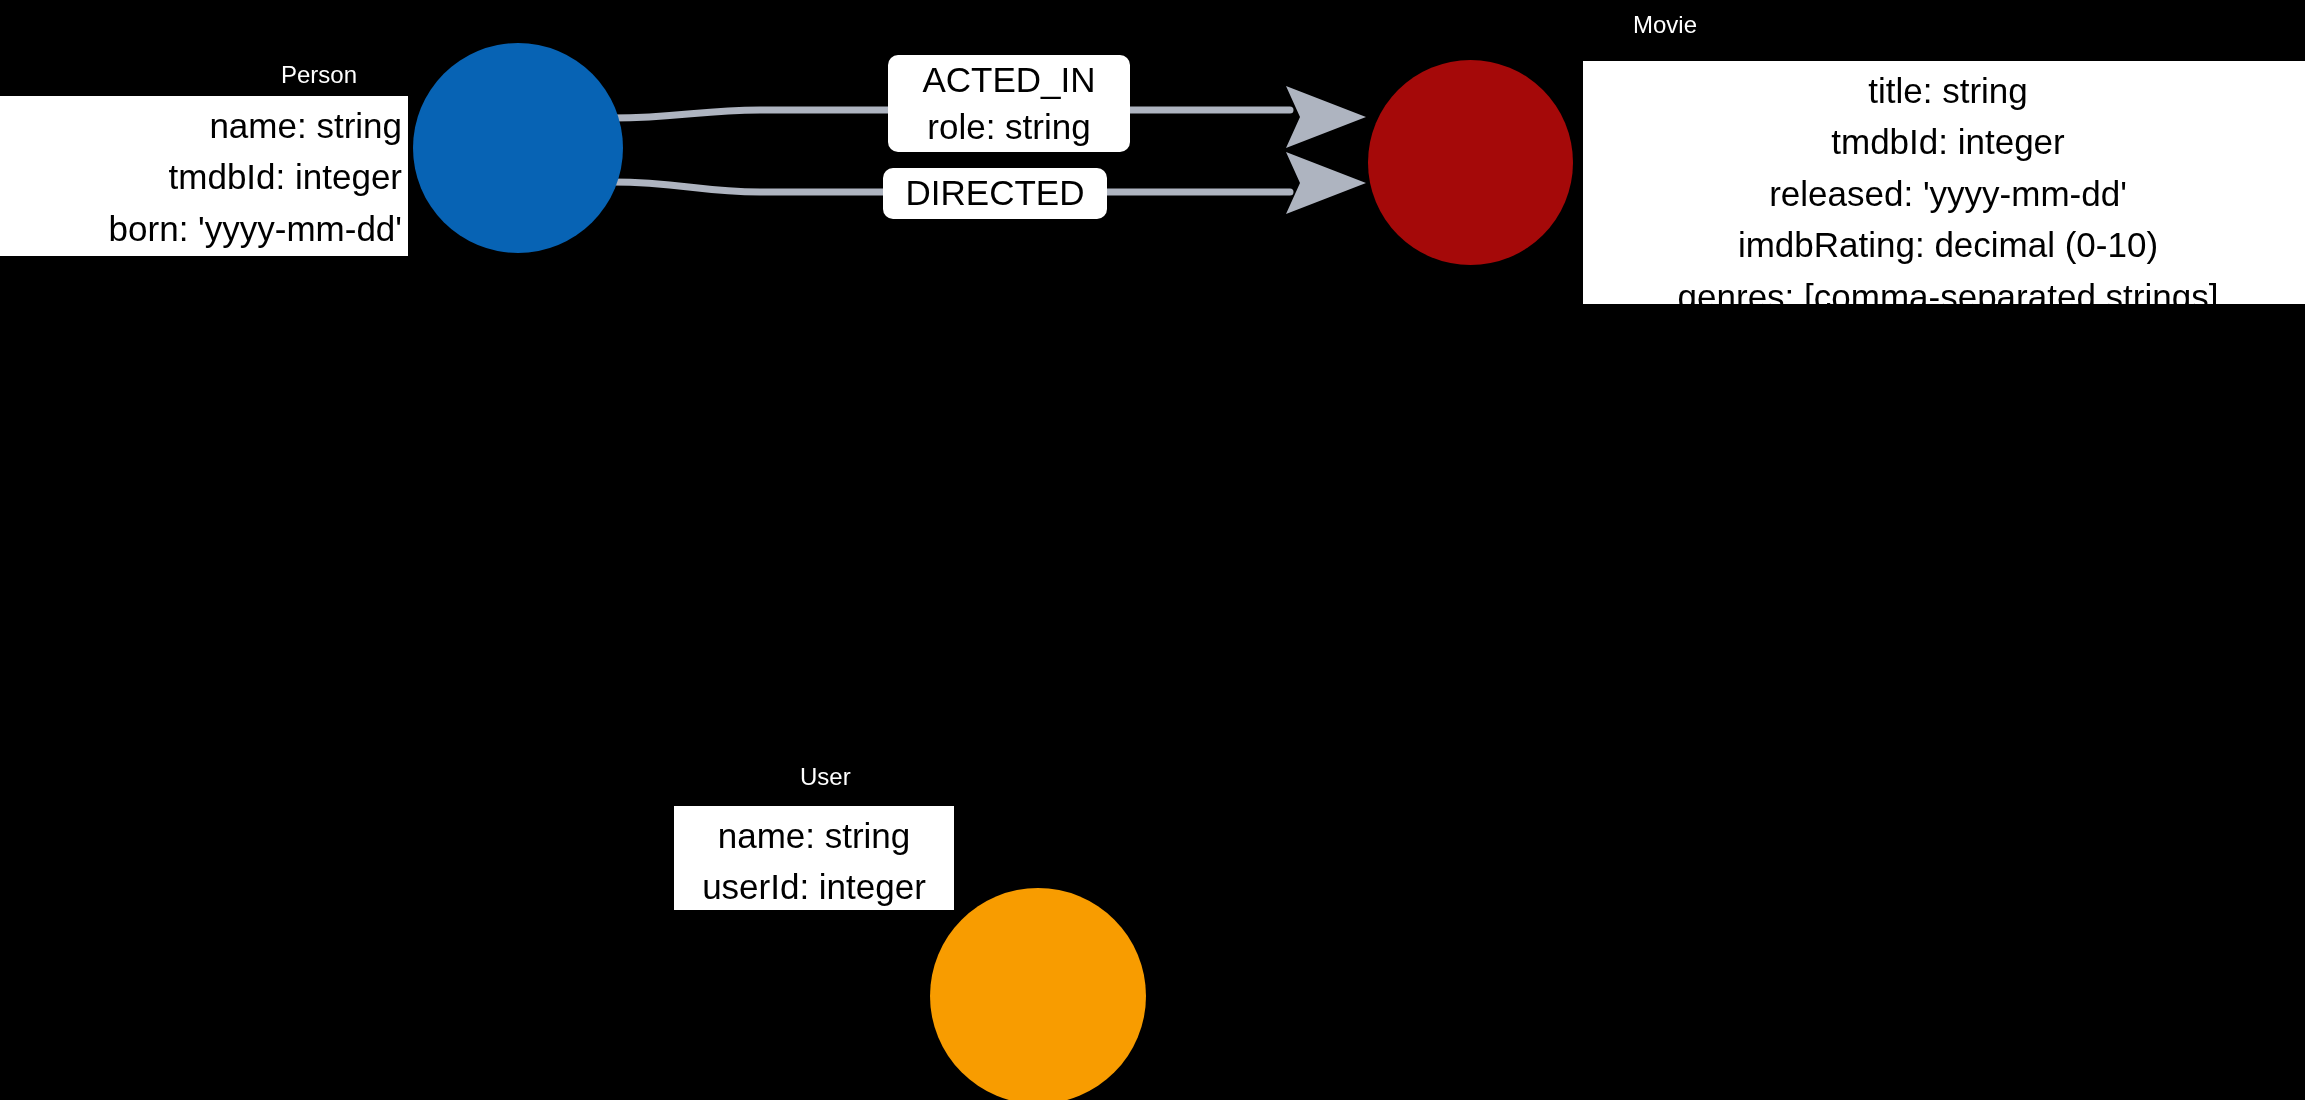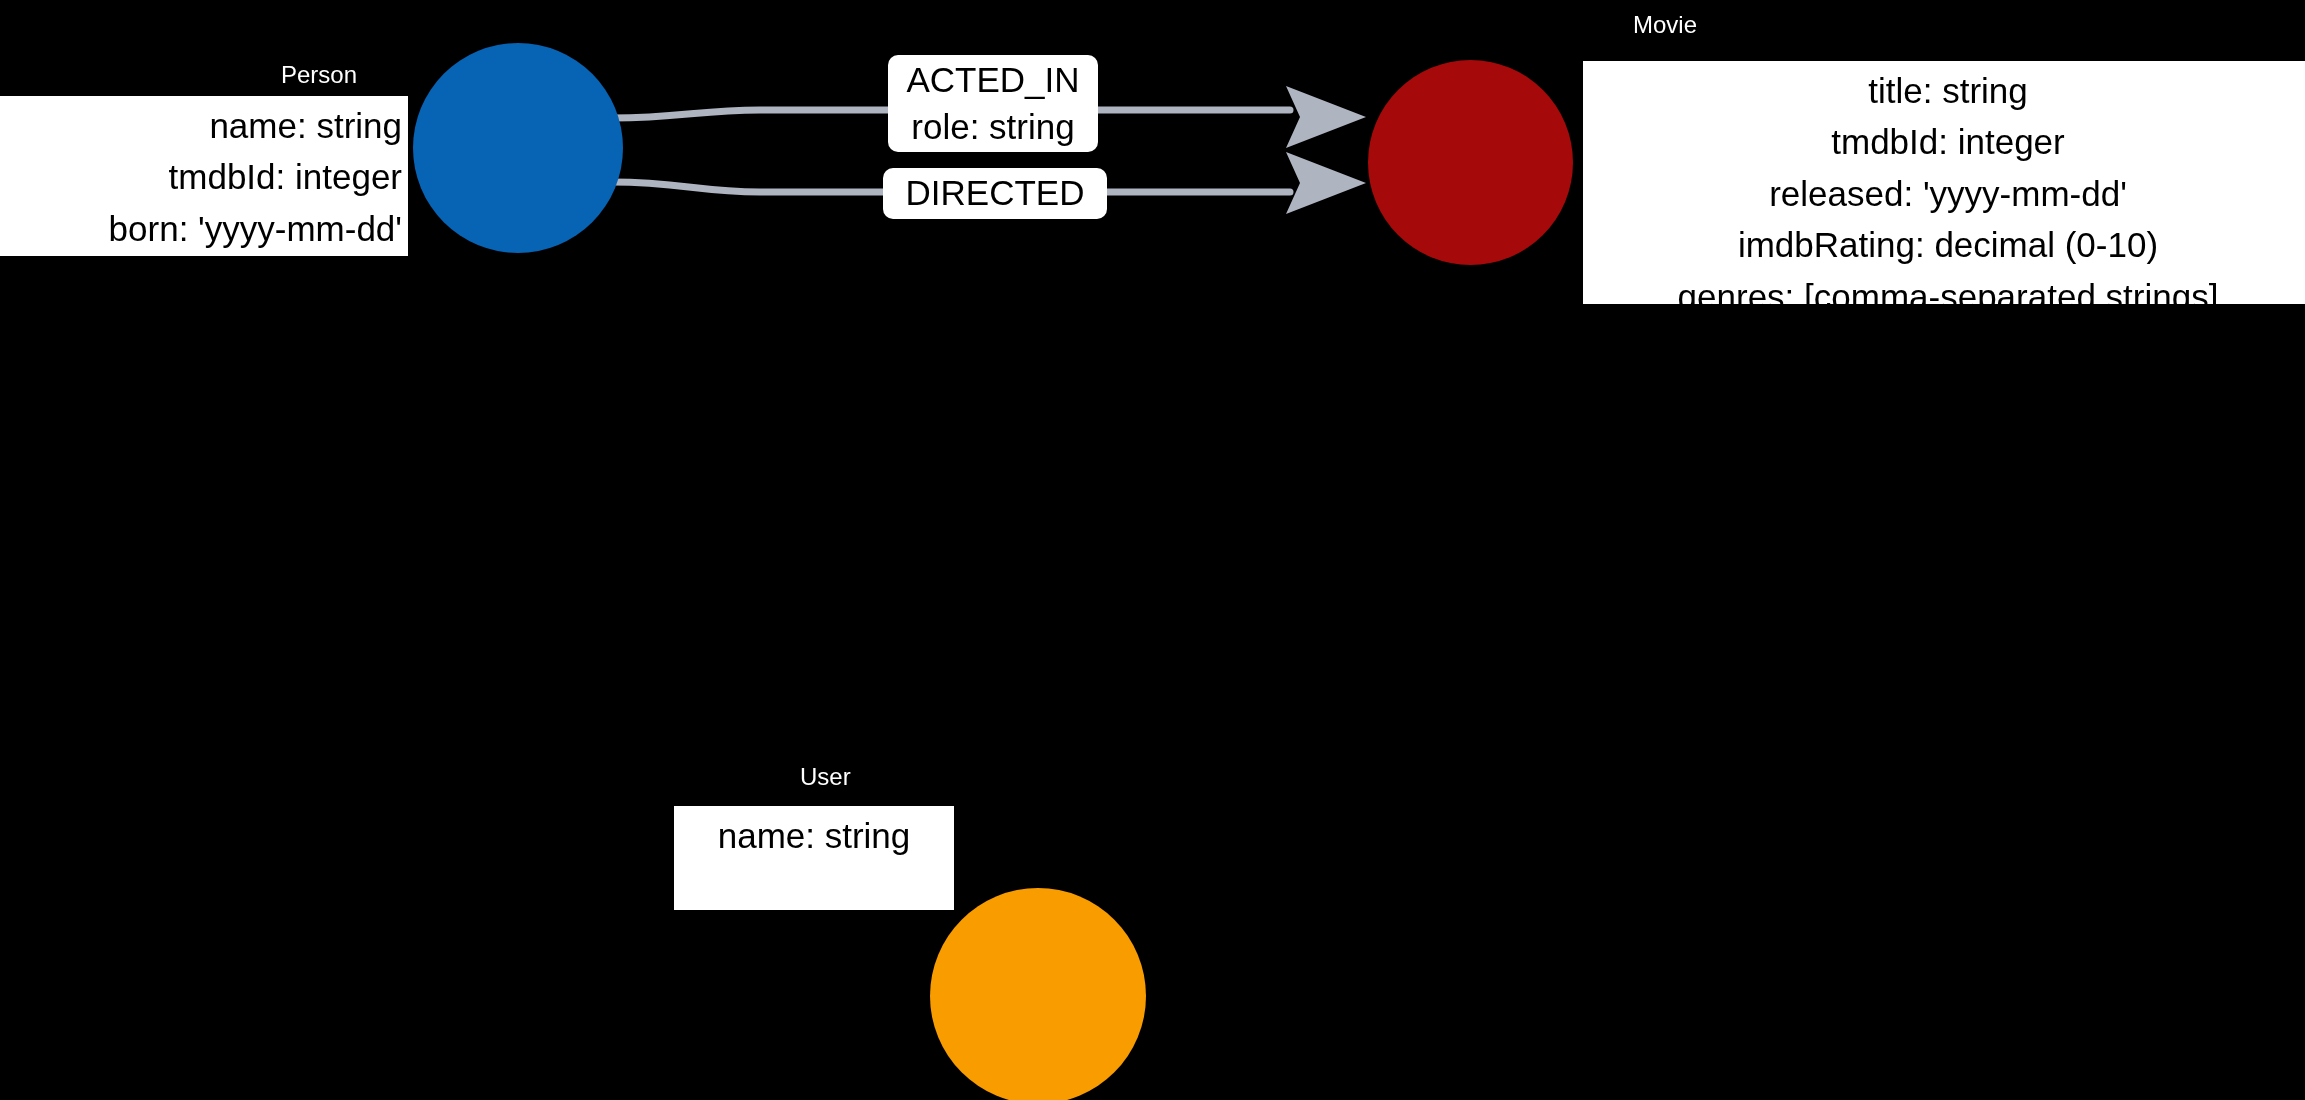--- a/index.html
+++ b/index.html
@@ -78,21 +78,21 @@
   #user-circle   { left: 930px; top: 888px; width: 216px; height: 216px; }
 
   #person-caption { left: 256px; top: 54px; width: 126px; text-align: center; }
   #movie-caption  { left: 1607px; top: 4px; width: 116px; text-align: center; }
   #user-caption   { left: 800px; top: 756px; width: 110px; }
 
   #person-props { left: -8px; top: 96px; width: 416px; height: 160px; }
   #movie-props  { left: 1583px; top: 61px; width: 730px; height: 243px; }
   #user-props   { left: 674px; top: 806px; width: 280px; height: 104px; }
 
-  #rel-label-acted   { left: 888px; top: 55px; width: 210px; }
+  #rel-label-acted   { left: 888px; top: 55px; width: 242px; }
   #rel-label-directed{ left: 883px; top: 168px; width: 224px; }
 </style>
 </head>
 <body>
 
 <div id="canvas">
 
   <svg class="edges" viewBox="0 0 2305 1100" xmlns="http://www.w3.org/2000/svg">
 
     <path d="M 612 118 C 680 118, 700 110, 760 110 L 1290 110" fill="none" stroke="#aeb4c0" stroke-width="7" stroke-linecap="round"></path>
@@ -117,20 +117,21 @@
     <span class="prop-line">tmdbId: integer</span>
     <span class="prop-line">released: 'yyyy-mm-dd'</span>
     <span class="prop-line">imdbRating: decimal (0-10)</span>
     <span class="prop-line">genres: [comma-separated strings]</span>
   </div>
 
   <div class="node-circle" id="user-circle" style="background:#f89c00;"></div>
   <div class="node-caption" id="user-caption">User</div>
   <div class="prop-box align-center" id="user-props">
     <span class="prop-line">name: string</span>
+    <span class="prop-line">userId: integer</span>
   </div>
 
   <div class="rel-label" id="rel-label-directed">
     <span class="rel-line">DIRECTED</span>
   </div>
 
   <div class="rel-label" id="rel-label-acted">
     <span class="rel-line">ACTED_IN</span>
     <span class="rel-line">role: string</span>
   </div>

